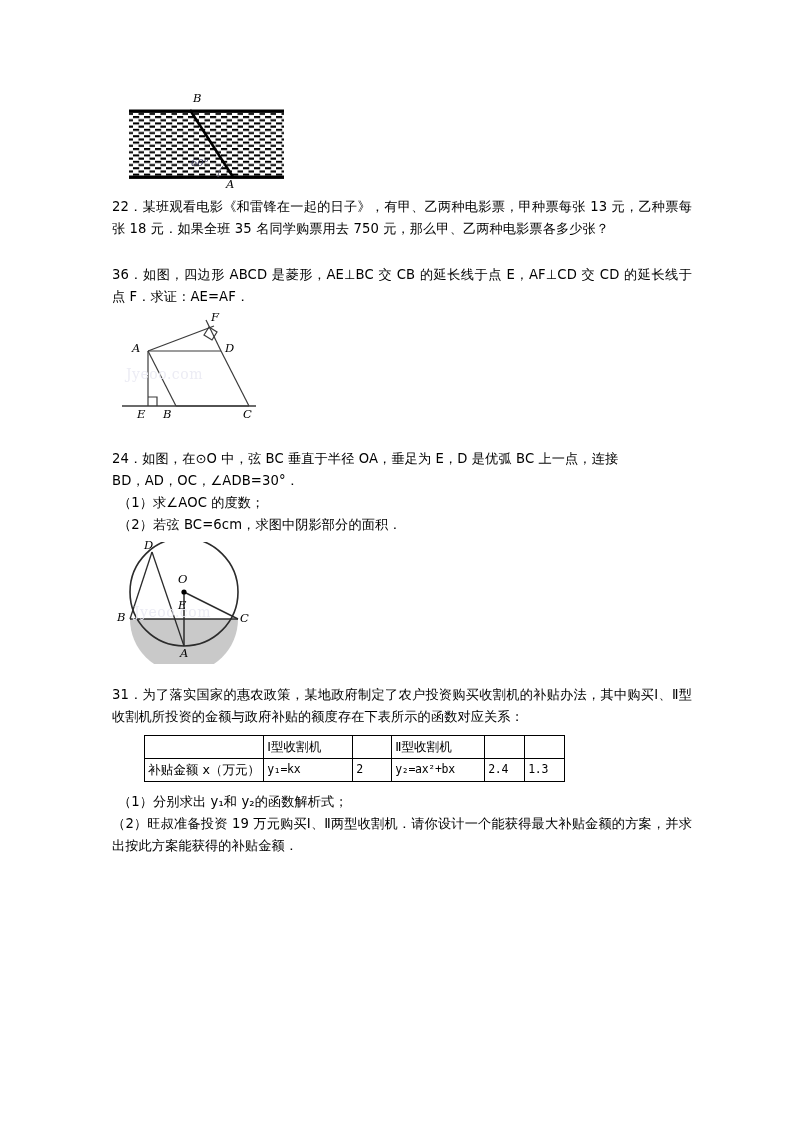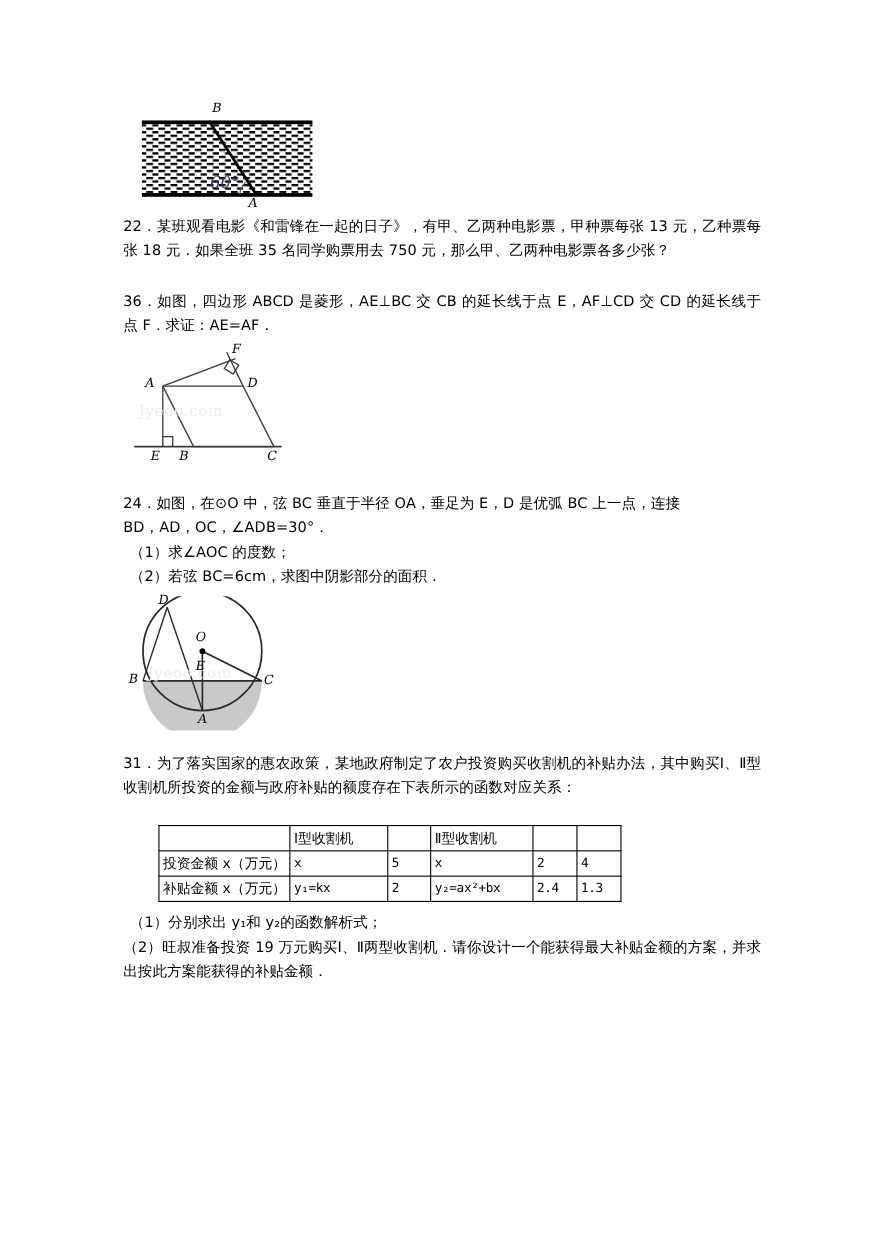--- a/index.html
+++ b/index.html
@@ -55,21 +55,21 @@
     font-family: "DejaVu Serif", "Liberation Serif", serif;
     font-style: italic;
     font-size: 11.5px;
     color: #000;
     white-space: nowrap;
   }
   .lbl-ang {
     position: absolute;
     font-family: "DejaVu Serif", "Liberation Serif", serif;
     font-style: italic;
-    font-size: 15px;
+    font-size: 10px;
     color: #3a3a5a;
     white-space: nowrap;
   }
 
   
   .fig23-wrap {
     position: relative;
     width: 580px;
     height: 118px;
   }
@@ -77,21 +77,21 @@
   
   .fig24-wrap {
     position: relative;
     width: 580px;
     height: 122px;
   }
 
   
   .tbl-wrap {
     width: 580px;
-    margin-top: 22px;
+    margin-top: 7px;
     margin-bottom: 9px;
     padding-left: 32px;
   }
   table.data {
     border-collapse: collapse;
     table-layout: fixed;
     border: 1px solid #000;
     font-size: 12.5px;
   }
   table.data td {
@@ -234,28 +234,20 @@
         <tbody>
           <tr>
             <td class="c0"></td>
             <td class="c1">Ⅰ型收割机</td>
             <td class="c2"></td>
             <td class="c3">Ⅱ型收割机</td>
             <td class="c4"></td>
             <td class="c5"></td>
           </tr>
           <tr>
-            <td class="c0">投资金额 x（万元）</td>
-            <td class="c1 mono">x</td>
-            <td class="c2 mono">5</td>
-            <td class="c3 mono">x</td>
-            <td class="c4 mono">2</td>
-            <td class="c5 mono">4</td>
-          </tr>
-          <tr>
             <td class="c0">补贴金额 x（万元）</td>
             <td class="c1 mono">y₁=kx</td>
             <td class="c2 mono">2</td>
             <td class="c3 mono">y₂=ax²+bx</td>
             <td class="c4 mono">2.4</td>
             <td class="c5 mono">1.3</td>
           </tr>
         </tbody>
       </table>
     </div>

